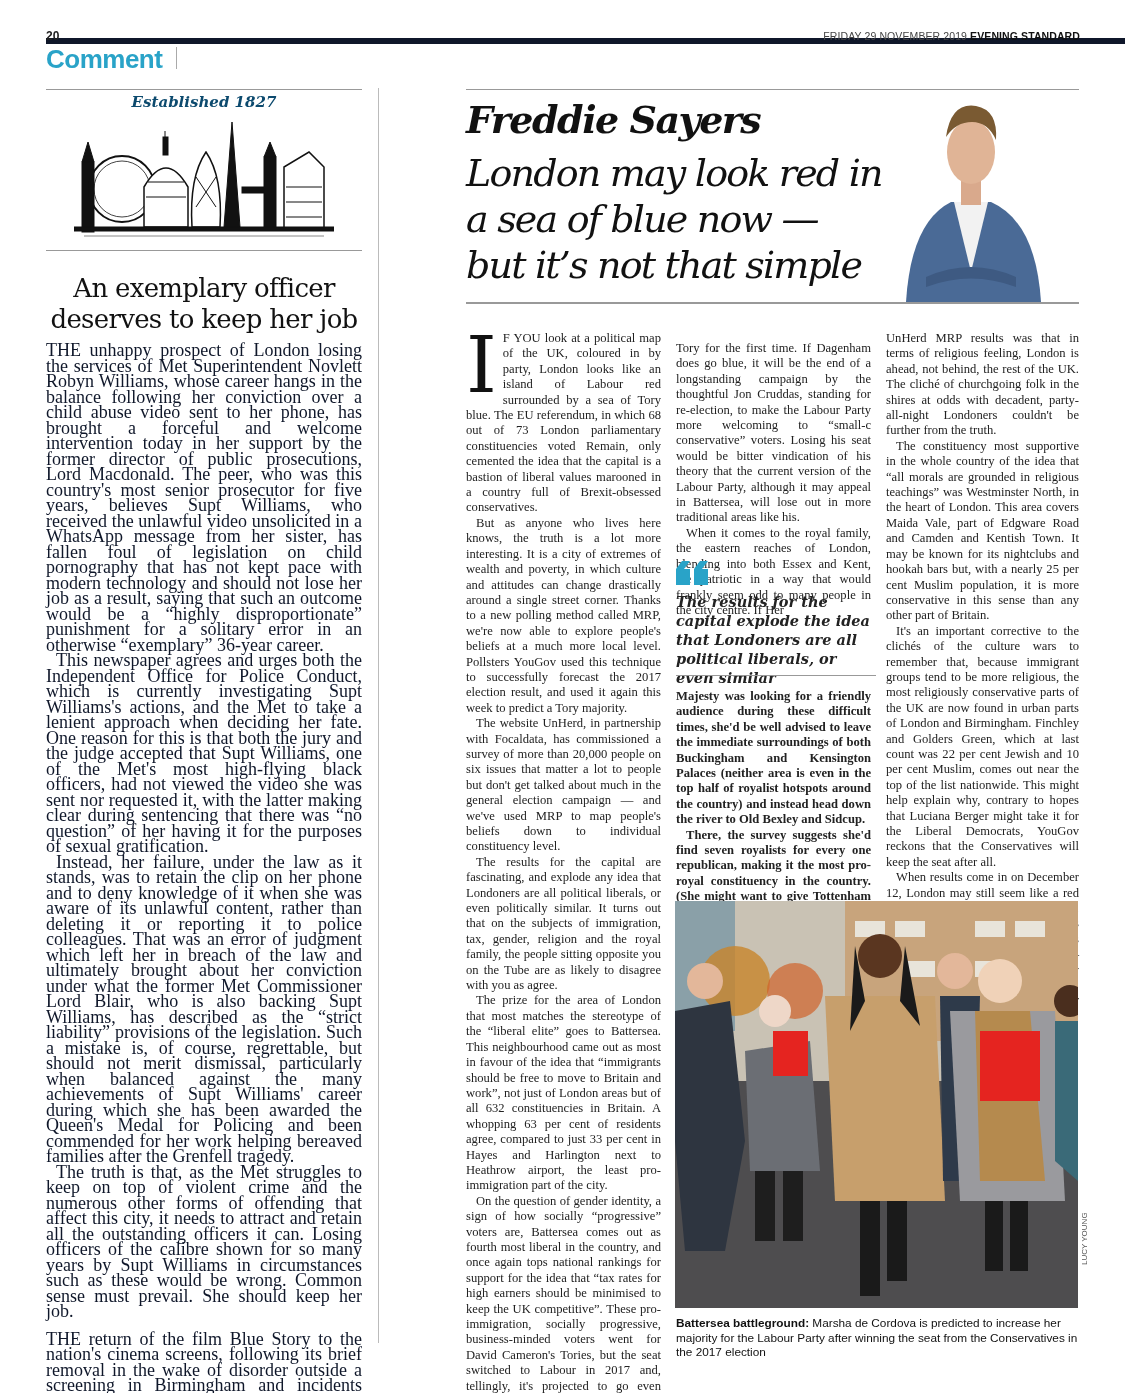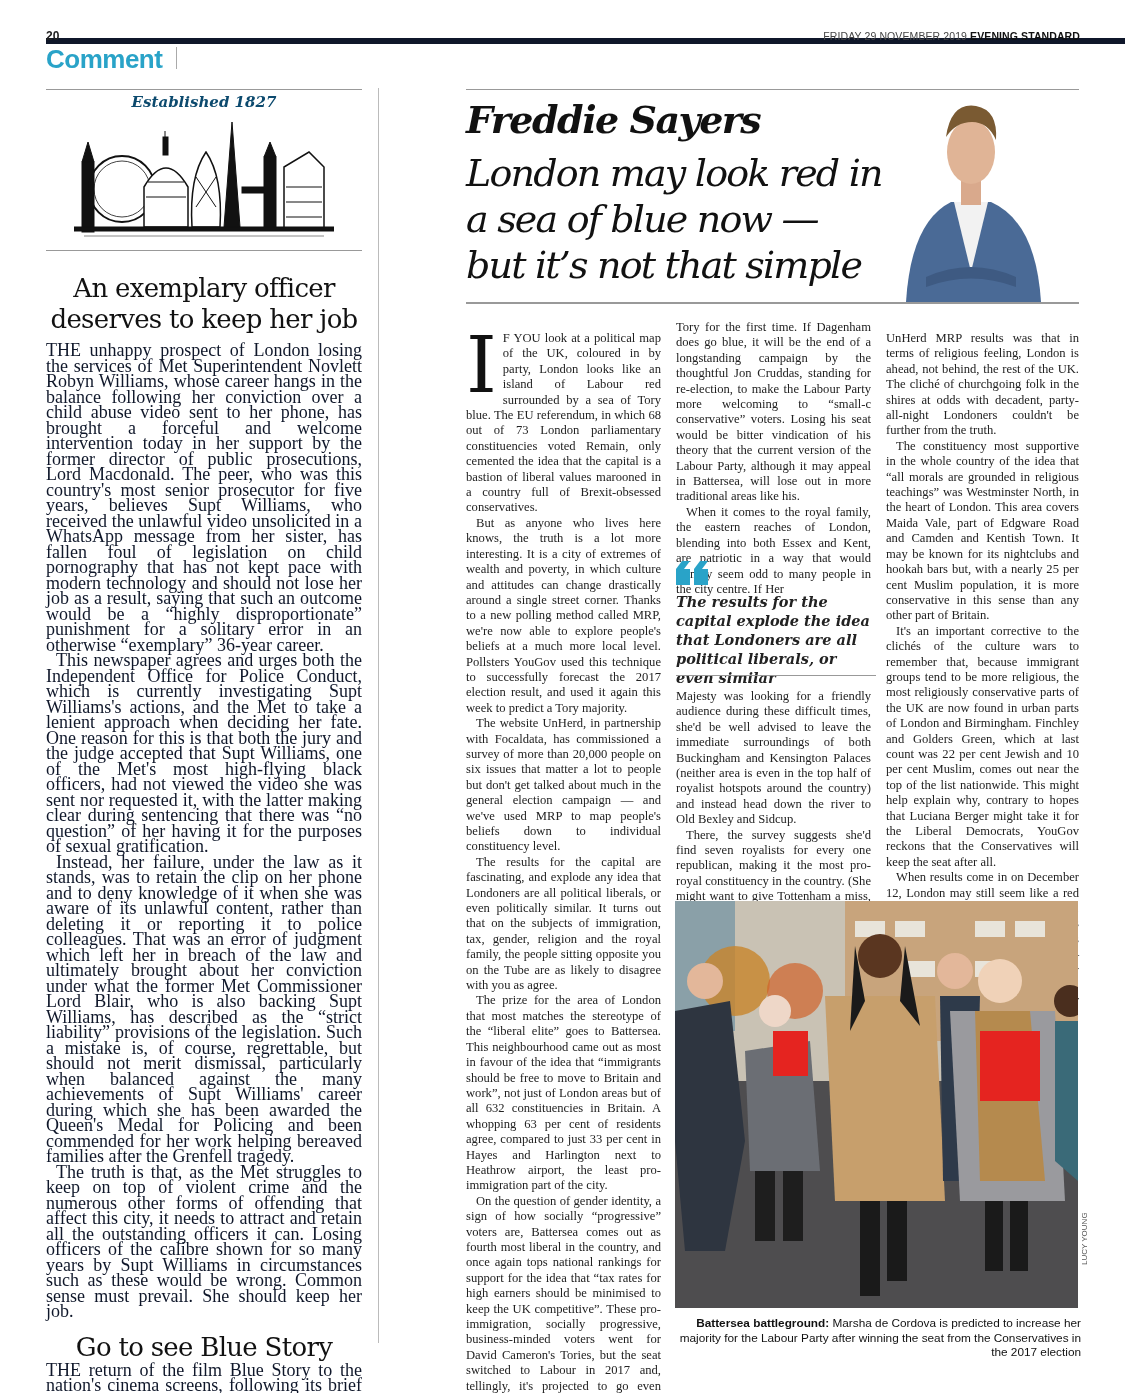--- a/index.html
+++ b/index.html
@@ -36,21 +36,21 @@
   .fcol p { text-indent: 10px; }
   .fcol p.first { text-indent: 0; }
   .dropcap { float: left; font-family: "DejaVu Serif", serif; font-size: 78px; line-height: 64px; margin: 2px 6px 0 0; color: #111; }
 
   .pullquote-mark { position: absolute; left: 676px; top: 561px; }
   .pullquote { position: absolute; left: 676px; top: 592px; width: 200px; font-family: "DejaVu Serif", serif; font-style: italic; font-weight: bold; font-size: 14.5px; line-height: 19px; color: #222; }
   .pq-rule { position: absolute; left: 676px; top: 675px; width: 200px; height: 1px; background: #999; }
 
   .photo { position: absolute; left: 675px; top: 901px; width: 403px; height: 407px; overflow: hidden; }
   .credit { position: absolute; left: 1080px; top: 1265px; font-family: "Liberation Sans", sans-serif; font-size: 8px; color: #555; transform: rotate(-90deg); transform-origin: left top; white-space: nowrap; }
-  .caption { position: absolute; left: 676px; top: 1316px; width: 405px; font-family: "Liberation Sans", sans-serif; font-size: 11.8px; line-height: 14.5px; color: #111; text-align: right; }
+  .caption { position: absolute; left: 676px; top: 1316px; width: 405px; font-family: "Liberation Sans", sans-serif; font-size: 11.8px; line-height: 14.5px; color: #111; }
   .caption b { font-weight: bold; }
   .signoff { font-style: italic; }
   .dot { display: inline-block; width: 8px; height: 8px; border-radius: 50%; background: #999; margin-right: 3px; }
 </style>
 </head>
 <body>
 
 <div class="topbar">
   <span class="page-num">20</span>
   <span class="dateline"><span>FRIDAY 29 NOVEMBER 2019</span> <b>EVENING STANDARD</b></span>
@@ -102,21 +102,20 @@
     <h2 class="lead-h">An exemplary officer deserves to keep her job</h2>
     <div class="body" style="margin-top:8px;">
       <p class="first">THE unhappy prospect of London losing the services of Met Superintendent Novlett Robyn Williams, whose career hangs in the balance following her conviction over a child abuse video sent to her phone, has brought a forceful and welcome intervention today in her support by the former director of public prosecutions, Lord Macdonald. The peer, who was this country's most senior prosecutor for five years, believes Supt Williams, who received the unlawful video unsolicited in a WhatsApp message from her sister, has fallen foul of legislation on child pornography that has not kept pace with modern technology and should not lose her job as a result, saying that such an outcome would be a “highly disproportionate” punishment for a solitary error in an otherwise “exemplary” 36-year career.</p>
       <p>This newspaper agrees and urges both the Independent Office for Police Conduct, which is currently investigating Supt Williams's actions, and the Met to take a lenient approach when deciding her fate. One reason for this is that both the jury and the judge accepted that Supt Williams, one of the Met's most high-flying black officers, had not viewed the video she was sent nor requested it, with the latter making clear during sentencing that there was “no question” of her having it for the purposes of sexual gratification.</p>
       <p>Instead, her failure, under the law as it stands, was to retain the clip on her phone and to deny knowledge of it when she was aware of its unlawful content, rather than deleting it or reporting it to police colleagues. That was an error of judgment which left her in breach of the law and ultimately brought about her conviction under what the former Met Commissioner Lord Blair, who is also backing Supt Williams, has described as the “strict liability” provisions of the legislation. Such a mistake is, of course, regrettable, but should not merit dismissal, particularly when balanced against the many achievements of Supt Williams' career during which she has been awarded the Queen's Medal for Policing and been commended for her work helping bereaved families after the Grenfell tragedy.</p>
       <p>The truth is that, as the Met struggles to keep on top of violent crime and the numerous other forms of offending that affect this city, it needs to attract and retain all the outstanding officers it can. Losing officers of the calibre shown for so many years by Supt Williams in circumstances such as these would be wrong. Common sense must prevail. She should keep her job.</p>
     </div>
   </div>
 
   <div style="margin-top:12px;">
-    <h2 class="lead-h">Go to see Blue Story</h2>
     <div class="body" style="">
       <p class="first">THE return of the film Blue Story to the nation's cinema screens, following its brief removal in the wake of disorder outside a screening in Birmingham and incidents elsewhere, is the right decision and one that ultimately should lead to less violence, not more. The reason for this, as our film reviewer Charlotte O'Sullivan points out in our newspaper today, is that in its depiction of London gang conflict Blue Story is ultimately about the futility and waste of such violence. It's the reverse of glorifying gang life and done in a witty, entertaining way that has already been drawing large numbers of the young people most vulnerable to becoming involved. In short, it conveys a positive message in the right way to hit home. It's great that Londoners can see it.</p>
     </div>
   </div>
 
   <div style="margin-top:12px;">
     <h2 class="lead-h">Sir Ian helps homeless</h2>
     <div class="body" style="margin-top:10px;">
       <p class="first">SIR Ian McKellen, the brilliant actor whose roles have ranged from Gandalf to King Lear, launches an online auction today raising money for The Homeless Fund, our two-year appeal to help homeless women and others. Prizes include a safari, a trip to Barcelona, and tickets to Sir Ian's West End show. We urge all readers to take part and support the homeless as they do.</p>
     </div>
@@ -142,33 +141,33 @@
   <span class="dropcap">I</span>
   <p class="first">F YOU look at a political map of the UK, coloured in by party, London looks like an island of Labour red surrounded by a sea of Tory blue. The EU referendum, in which 68 out of 73 London parliamentary constituencies voted Remain, only cemented the idea that the capital is a bastion of liberal values marooned in a country full of Brexit-obsessed conservatives.</p>
   <p>But as anyone who lives here knows, the truth is a lot more interesting. It is a city of extremes of wealth and poverty, in which culture and attitudes can change drastically around a single street corner. Thanks to a new polling method called MRP, we're now able to explore people's beliefs at a much more local level. Pollsters YouGov used this technique to successfully forecast the 2017 election result, and used it again this week to predict a Tory majority.</p>
   <p>The website UnHerd, in partnership with Focaldata, has commissioned a survey of more than 20,000 people on six issues that matter a lot to people but don't get talked about much in the general election campaign — and we've used MRP to map people's beliefs down to individual constituency level.</p>
   <p>The results for the capital are fascinating, and explode any idea that Londoners are all political liberals, or even politically similar. It turns out that on the subjects of immigration, tax, gender, religion and the royal family, the people sitting opposite you on the Tube are as likely to disagree with you as agree.</p>
   <p>The prize for the area of London that most matches the stereotype of the “liberal elite” goes to Battersea. This neighbourhood came out as most in favour of the idea that “immigrants should be free to move to Britain and work”, not just of London areas but of all 632 constituencies in Britain. A whopping 63 per cent of residents agree, compared to just 33 per cent in Hayes and Harlington next to Heathrow airport, the least pro-immigration part of the city.</p>
   <p>On the question of gender identity, a sign of how socially “progressive” voters are, Battersea comes out as fourth most liberal in the country, and once again tops national rankings for support for the idea that “tax rates for high earners should be minimised to keep the UK competitive”. These pro-immigration, socially progressive, business-minded voters went for David Cameron's Tories, but the seat switched to Labour in 2017 and, tellingly, it's projected to go even more strongly towards Labour's Marsha de Cordova in this election.</p>
 
 </div>
 
-<div class="fcol" style="left:676px; top:320px;">
+<div class="fcol" style="left:676px; top:341px;">
   <p class="first">Tory for the first time. If Dagenham does go blue, it will be the end of a longstanding campaign by the thoughtful Jon Cruddas, standing for re-election, to make the Labour Party more welcoming to “small-c conservative” voters. Losing his seat would be bitter vindication of his theory that the current version of the Labour Party, although it may appeal in Battersea, will lose out in more traditional areas like his.</p>
   <p>When it comes to the royal family, the eastern reaches of London, blending into both Essex and Kent, are patriotic in a way that would frankly seem odd to many people in the city centre. If Her</p>
 </div>
 
 <svg class="pullquote-mark" width="36" height="24" viewBox="0 0 36 24">
   <path d="M0 8 L6 0 L14 0 L8 8 L14 8 L14 24 L0 24 Z" fill="#29a3c8"></path>
   <path d="M18 8 L24 0 L32 0 L26 8 L32 8 L32 24 L18 24 Z" fill="#29a3c8"></path>
 </svg>
 <div class="pullquote">The results for the capital explode the idea that Londoners are all political liberals, or even similar</div>
 <div class="pq-rule"></div>
 
-<div class="fcol" style="left:676px; top:689px;">
+<div class="fcol" style="left:676px; top:689px;font-weight:bold;">
   <p class="first">Majesty was looking for a friendly audience during these difficult times, she'd be well advised to leave the immediate surroundings of both Buckingham and Kensington Palaces (neither area is even in the top half of royalist hotspots around the country) and instead head down the river to Old Bexley and Sidcup.</p>
   <p>There, the survey suggests she'd find seven royalists for every one republican, making it the most pro-royal constituency in the country. (She might want to give Tottenham a miss, as one of the least supportive parts of her realm).</p>
   <p>Perhaps the most striking of the</p>
 </div>
 
 <div class="fcol" style="left:886px; top:331px; width:193px;">
   <p class="first">UnHerd MRP results was that in terms of religious feeling, London is ahead, not behind, the rest of the UK. The cliché of churchgoing folk in the shires at odds with decadent, party-all-night Londoners couldn't be further from the truth.</p>
   <p>The constituency most supportive in the whole country of the idea that “all morals are grounded in religious teachings” was Westminster North, in the heart of London. This area covers Maida Vale, part of Edgware Road and Camden and Kentish Town. It may be known for its nightclubs and hookah bars but, with a nearly 25 per cent Muslim population, it is more conservative in this sense than any other part of Britain.</p>
   <p>It's an important corrective to the clichés of the culture wars to remember that, because immigrant groups tend to be more religious, the most religiously conservative parts of the UK are now found in urban parts of London and Birmingham. Finchley and Golders Green, which at last count was 22 per cent Jewish and 10 per cent Muslim, comes out near the top of the list nationwide. This might help explain why, contrary to hopes that Luciana Berger might take it for the Liberal Democrats, YouGov reckons that the Conservatives will keep the seat after all.</p>
   <p>When results come in on December 12, London may still seem like a red blob in a predominantly blue country. But under the surface, many of its communities in their different ways have a strongly conservative streak — don't rule out surprises from a city that refuses to be easily defined.</p>

